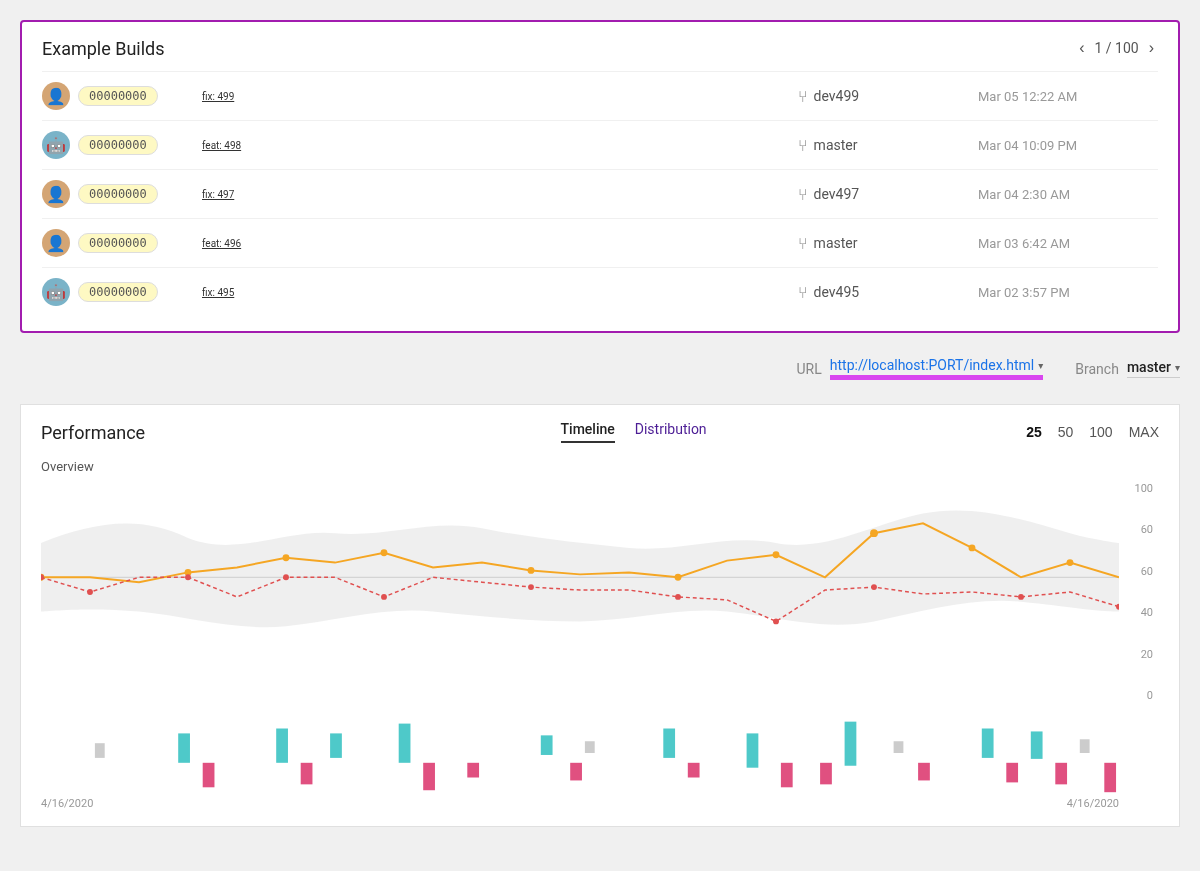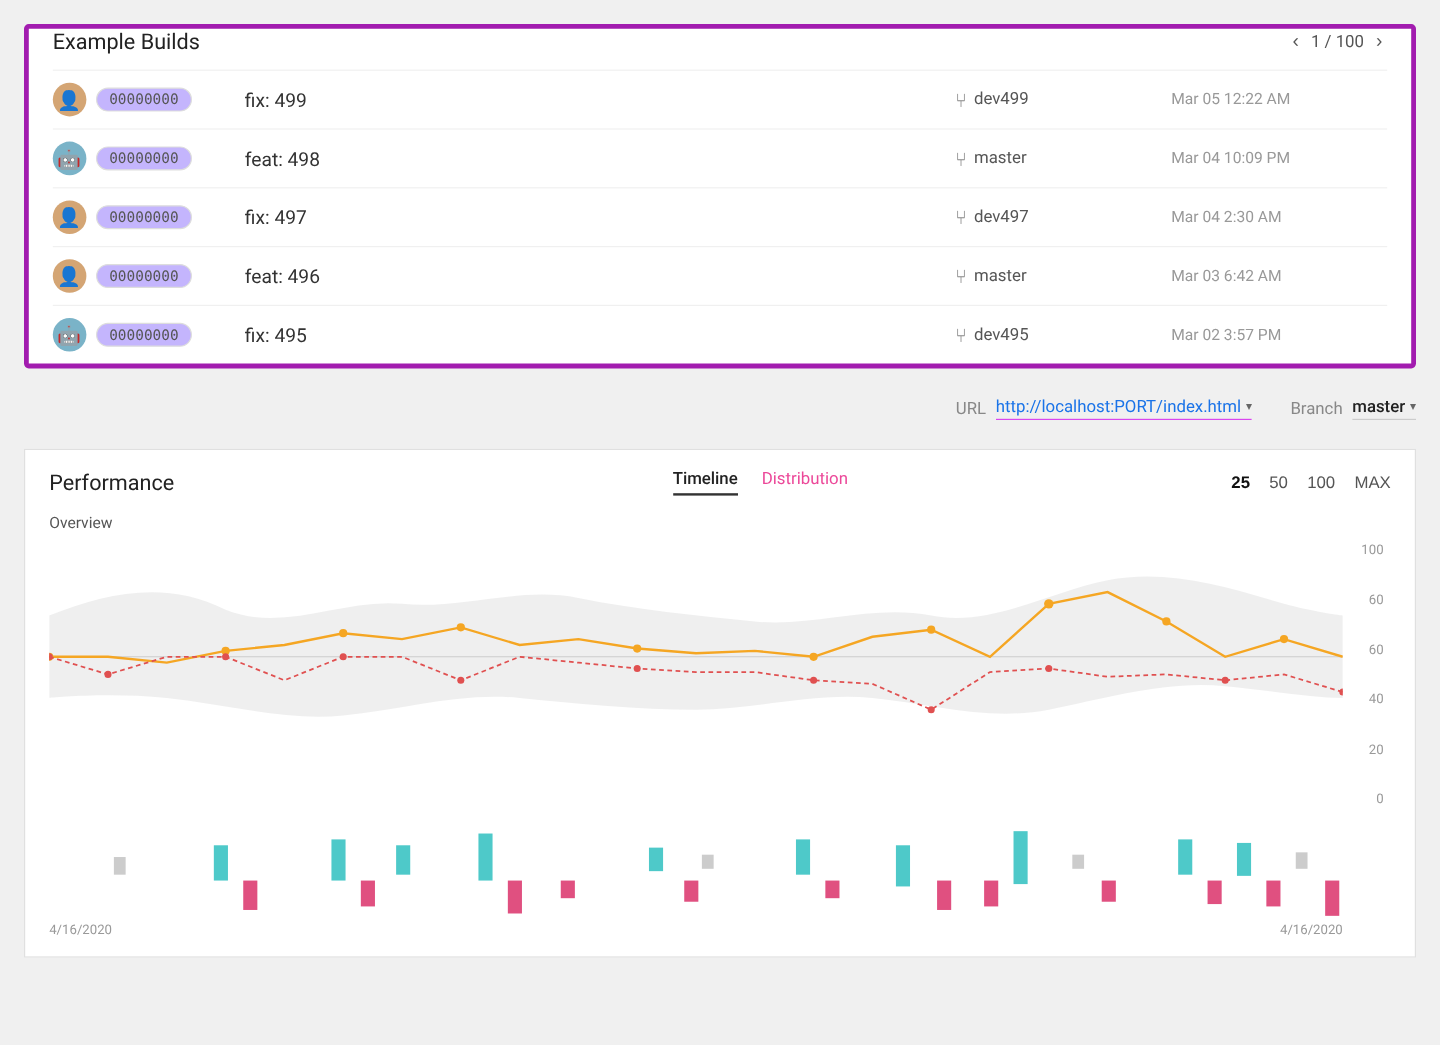--- a/index.html
+++ b/index.html
@@ -14,23 +14,23 @@
       margin: 0 auto;
       padding: 20px;
       display: flex;
       flex-direction: column;
       gap: 16px;
     }
 
     
     .builds-panel {
       background: #fff;
-      border: 4px solid #a21caf;
+      border: 2px solid #a21caf;
       border-radius: 4px;
-      padding: 0 20px;
+      padding: 15px 20px;
     }
     .builds-header {
       display: flex;
       align-items: center;
       justify-content: space-between;
       margin-bottom: 12px;
     }
     .builds-title {
       font-size: 18px;
       font-weight: 400;
@@ -87,32 +87,33 @@
       overflow: hidden;
       flex-shrink: 0;
       display: flex;
       align-items: center;
       justify-content: center;
       font-size: 16px;
     }
     .avatar-human { background: #d4a574; }
     .avatar-robot { background: #7ab3c8; }
     .build-id-badge {
-      background: #c4b5fd;
+      background: #fef9c3;
       border: 1px solid #ddd;
       border-radius: 12px;
       padding: 2px 10px;
       font-size: 12px;
       color: #555;
       font-family: monospace;
     }
     .build-message {
       flex: 1;
       color: #333;
-      font-size: 16px;
+      font-size: 10px;
+      text-decoration: underline;
     }
     .build-branch-cell {
       display: flex;
       align-items: center;
       gap: 6px;
       width: 180px;
       flex-shrink: 0;
       color: #555;
     }
     .branch-icon {
@@ -139,21 +140,21 @@
       display: flex;
       align-items: center;
       gap: 8px;
       font-size: 14px;
     }
     .config-label {
       color: #888;
     }
     .config-value {
       color: #1a73e8;
-      border-bottom: 1px solid #d946ef;
+      border-bottom: 5px solid #d946ef;
       padding-bottom: 2px;
       display: flex;
       align-items: center;
       gap: 4px;
       cursor: pointer;
     }
     .config-value-dark {
       color: #222;
       font-weight: 500;
       border-bottom: 1px solid #ccc;
@@ -190,21 +191,21 @@
       display: flex;
       align-items: center;
       gap: 20px;
       flex: 1;
       justify-content: center;
     }
     .perf-tab {
       font-size: 14px;
       cursor: pointer;
       padding-bottom: 4px;
-      color: #ec4899;
+      color: #4c1d95;
       border-bottom: 2px solid transparent;
     }
     .perf-tab.active {
       color: #222;
       font-weight: 500;
       border-bottom: 2px solid #333;
     }
     .perf-count-btns {
       display: flex;
       align-items: center;

